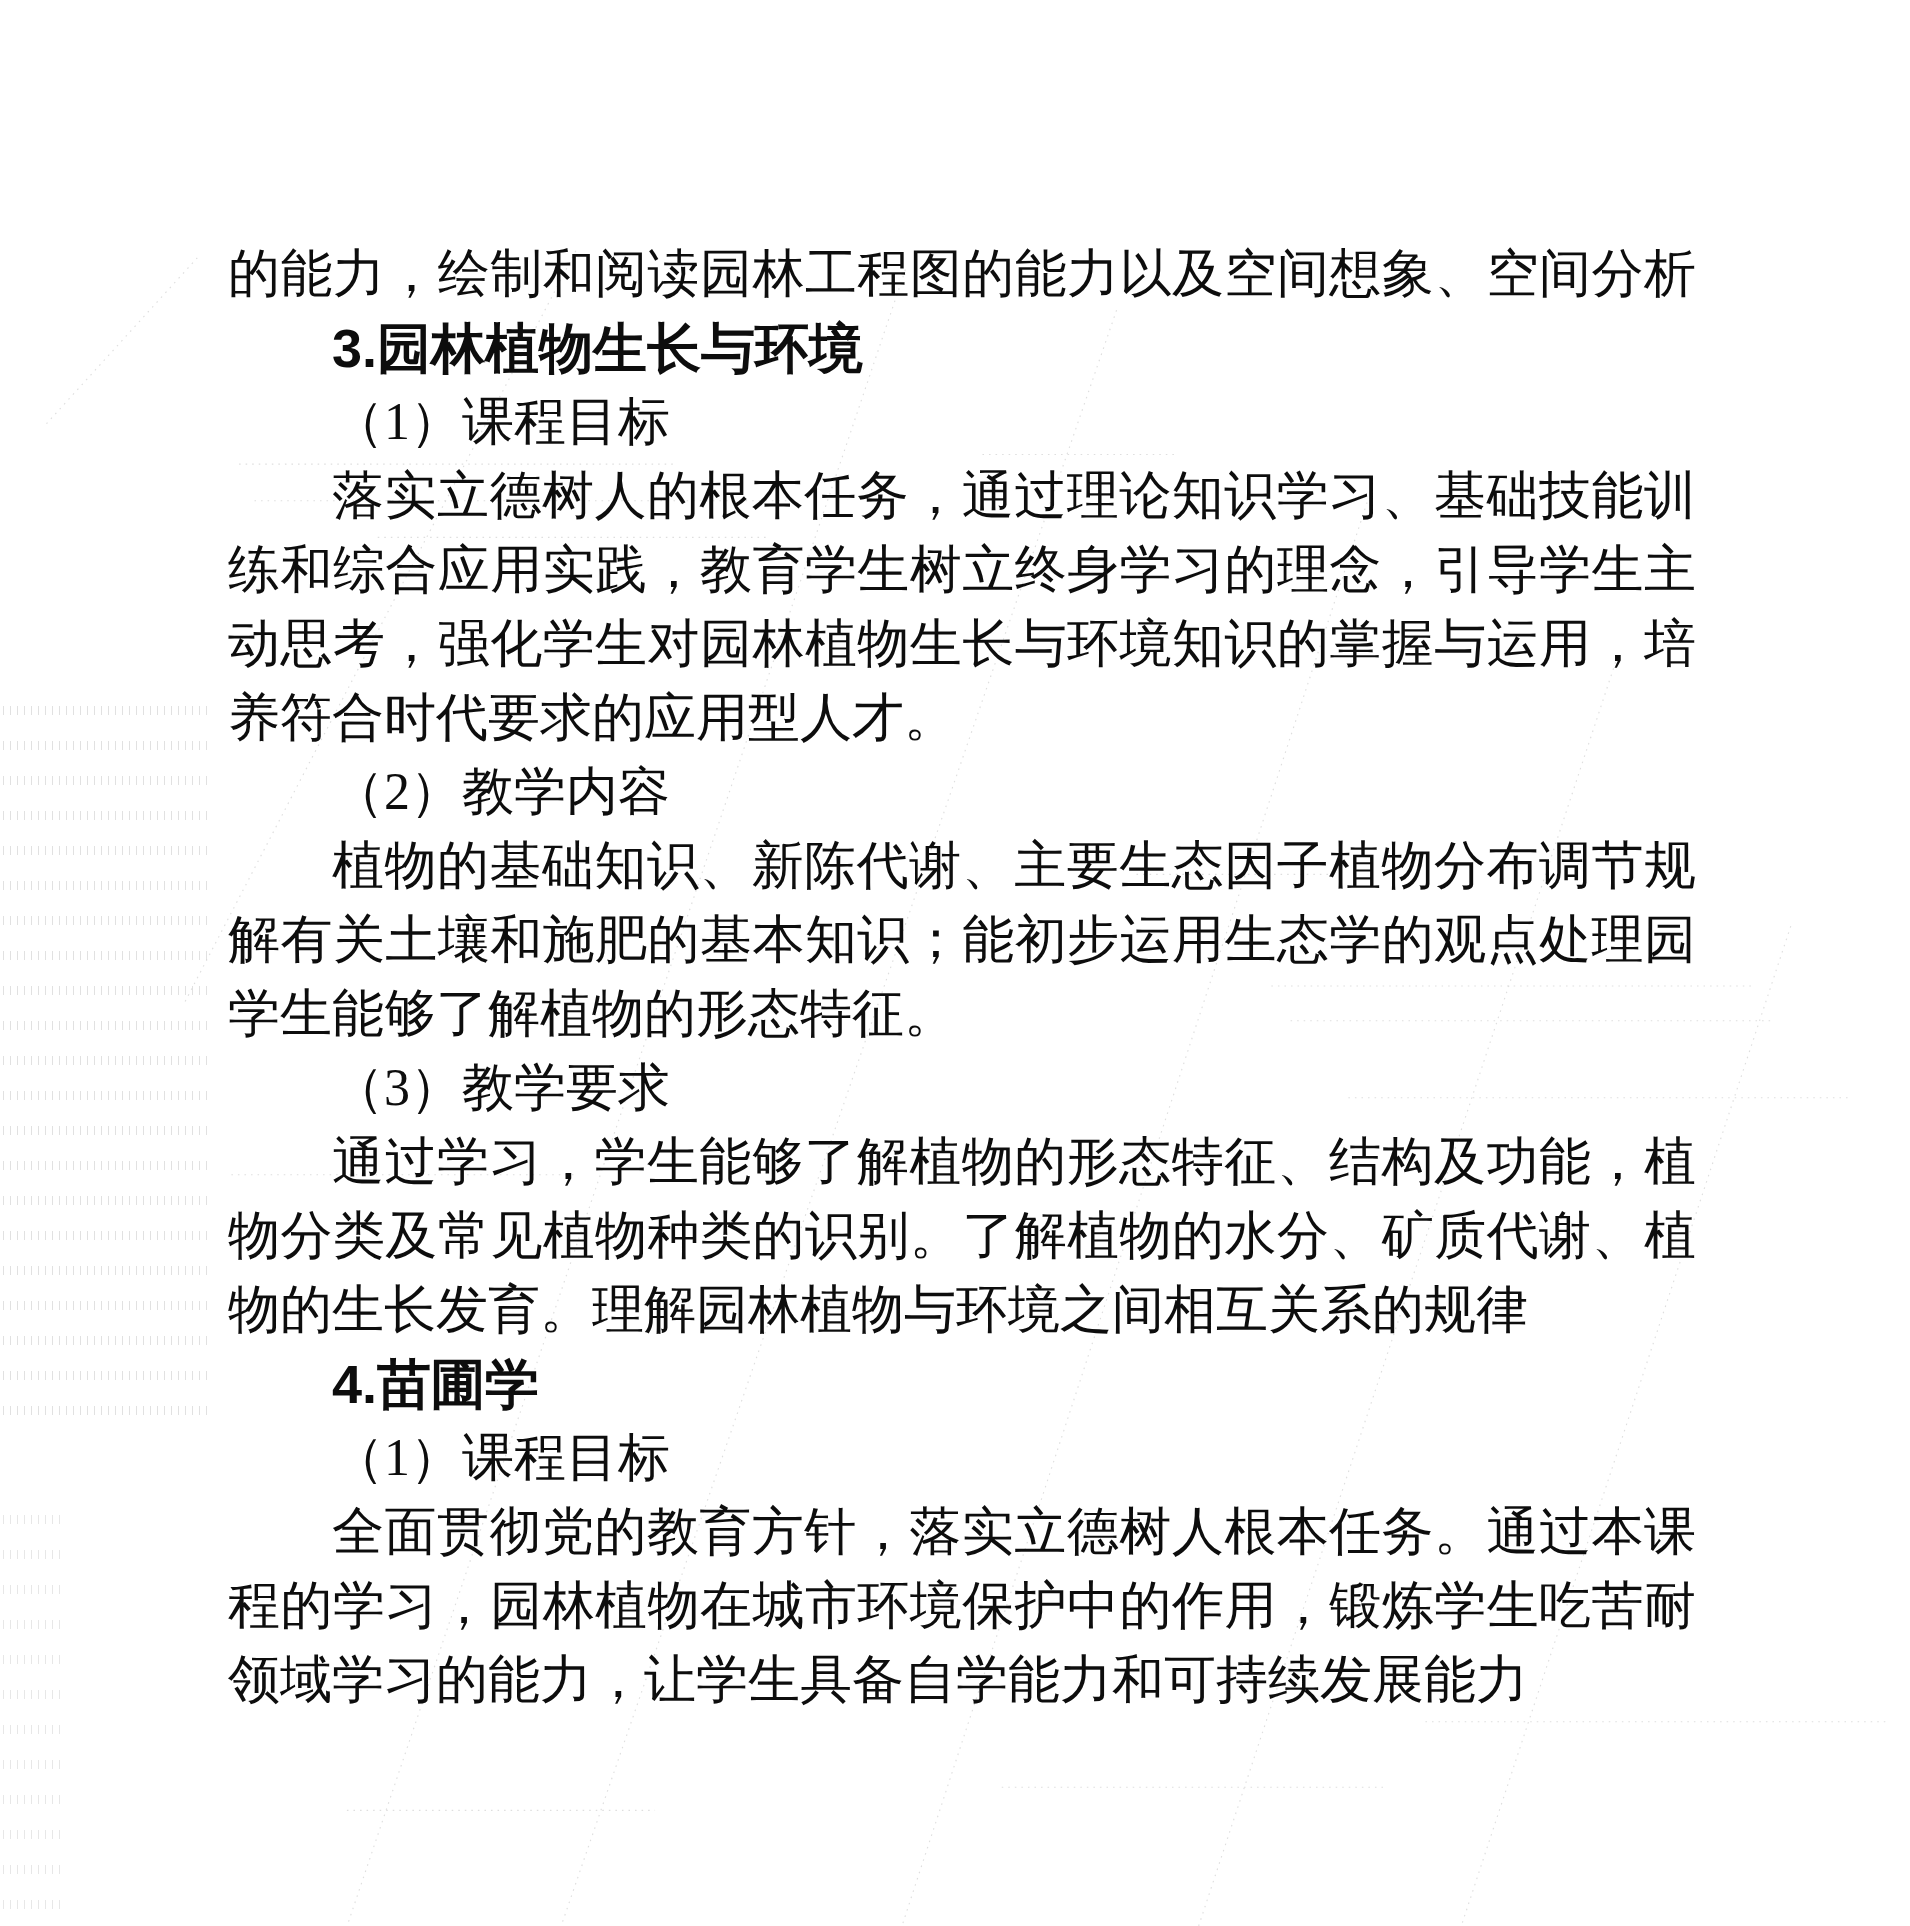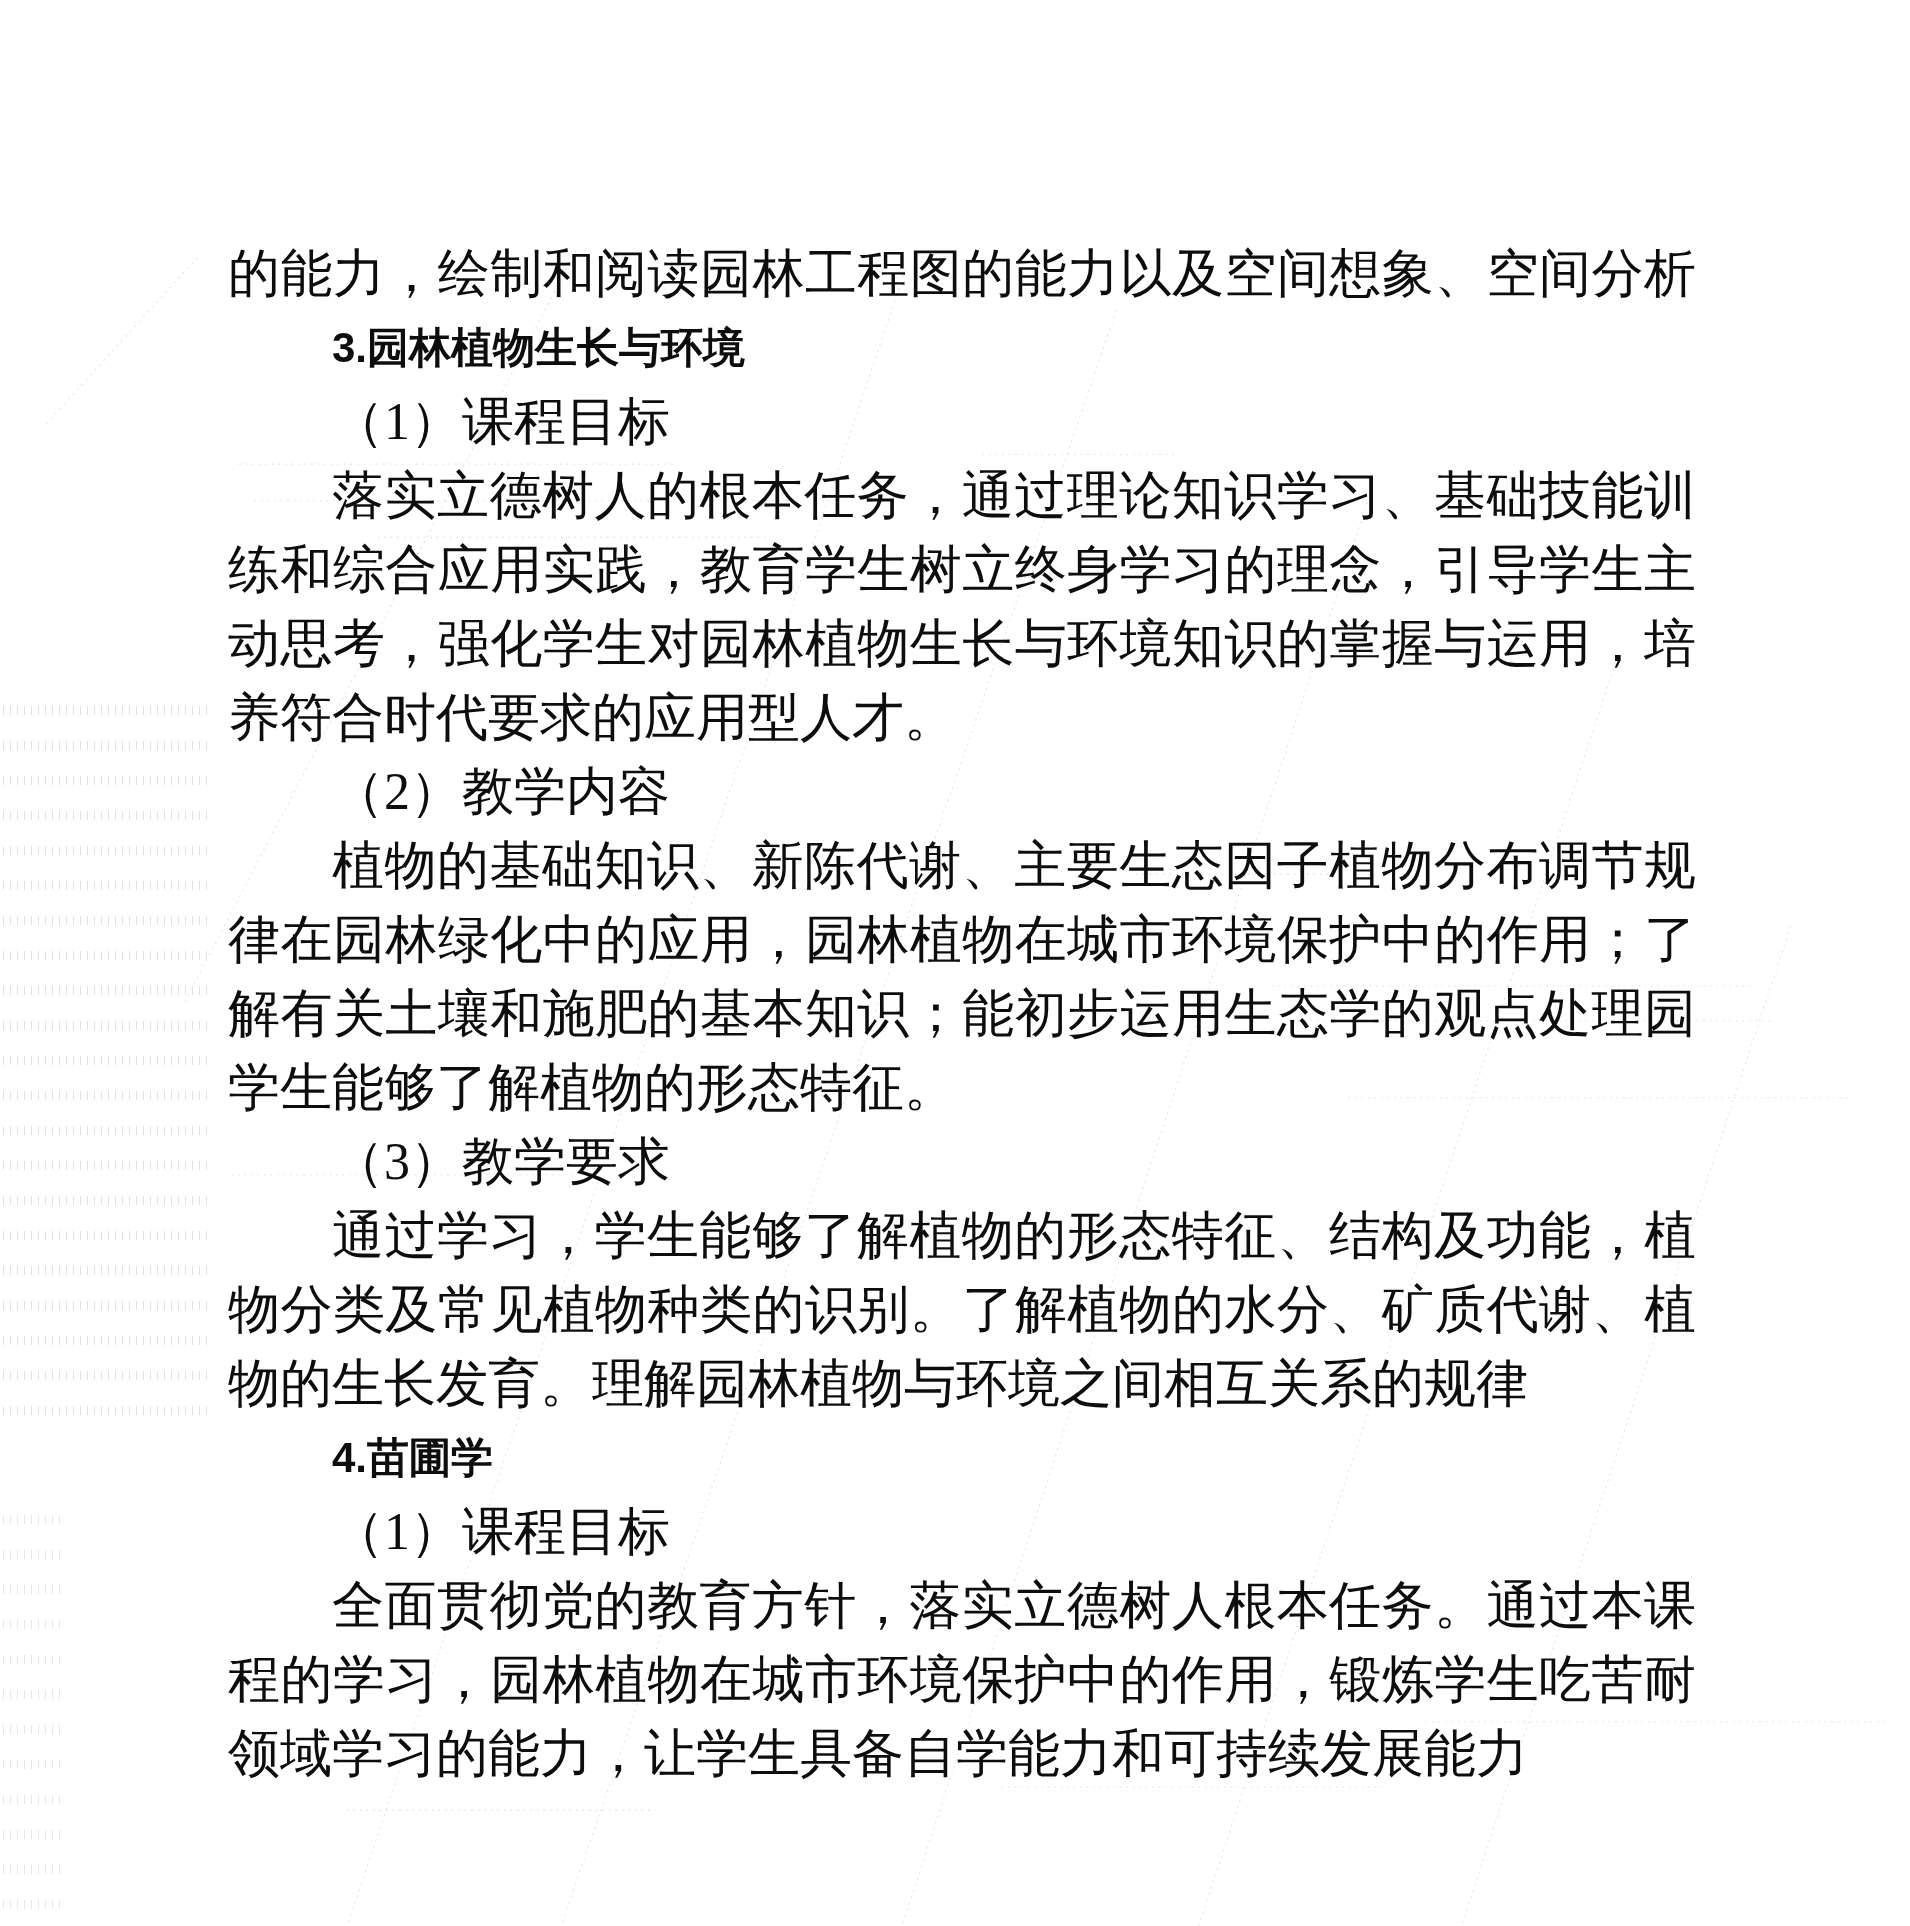--- a/index.html
+++ b/index.html
@@ -28,21 +28,21 @@
     height:74px;
     line-height:74px;
     font-size:52px;
     white-space:normal;
   }
   .line.indent{padding-left:104px;}
   .line.fill{text-align:justify;text-align-last:justify;}
   .line.heading{
     font-family:"Liberation Sans","DejaVu Sans",sans-serif;
     font-weight:700;
-    font-size:42px;
+    font-size:54px;
   }
 </style>
 </head>
 <body>
 
 <div class="page">
 
   <div class="dotblock b1"></div>
   <div class="dotblock b2"></div>
   <svg class="wm-svg" viewBox="0 0 4960 7015" xmlns="http://www.w3.org/2000/svg">
@@ -78,21 +78,20 @@
   <div class="textblock" id="textblock">
       <div class="line fill">的能力，绘制和阅读园林工程图的能力以及空间想象、空间分析</div>
       <div class="line heading indent">3.园林植物生长与环境</div>
       <div class="line indent">（1）课程目标</div>
       <div class="line indent fill">落实立德树人的根本任务，通过理论知识学习、基础技能训</div>
       <div class="line fill">练和综合应用实践，教育学生树立终身学习的理念，引导学生主</div>
       <div class="line fill">动思考，强化学生对园林植物生长与环境知识的掌握与运用，培</div>
       <div class="line">养符合时代要求的应用型人才。</div>
       <div class="line indent">（2）教学内容</div>
       <div class="line indent fill">植物的基础知识、新陈代谢、主要生态因子植物分布调节规</div>
-      <div class="line fill">律在园林绿化中的应用，园林植物在城市环境保护中的作用；了</div>
       <div class="line fill">解有关土壤和施肥的基本知识；能初步运用生态学的观点处理园</div>
       <div class="line">学生能够了解植物的形态特征。</div>
       <div class="line indent">（3）教学要求</div>
       <div class="line indent fill">通过学习，学生能够了解植物的形态特征、结构及功能，植</div>
       <div class="line fill">物分类及常见植物种类的识别。了解植物的水分、矿质代谢、植</div>
       <div class="line">物的生长发育。理解园林植物与环境之间相互关系的规律</div>
       <div class="line heading indent">4.苗圃学</div>
       <div class="line indent">（1）课程目标</div>
       <div class="line indent fill">全面贯彻党的教育方针，落实立德树人根本任务。通过本课</div>
       <div class="line fill">程的学习，园林植物在城市环境保护中的作用，锻炼学生吃苦耐</div>

